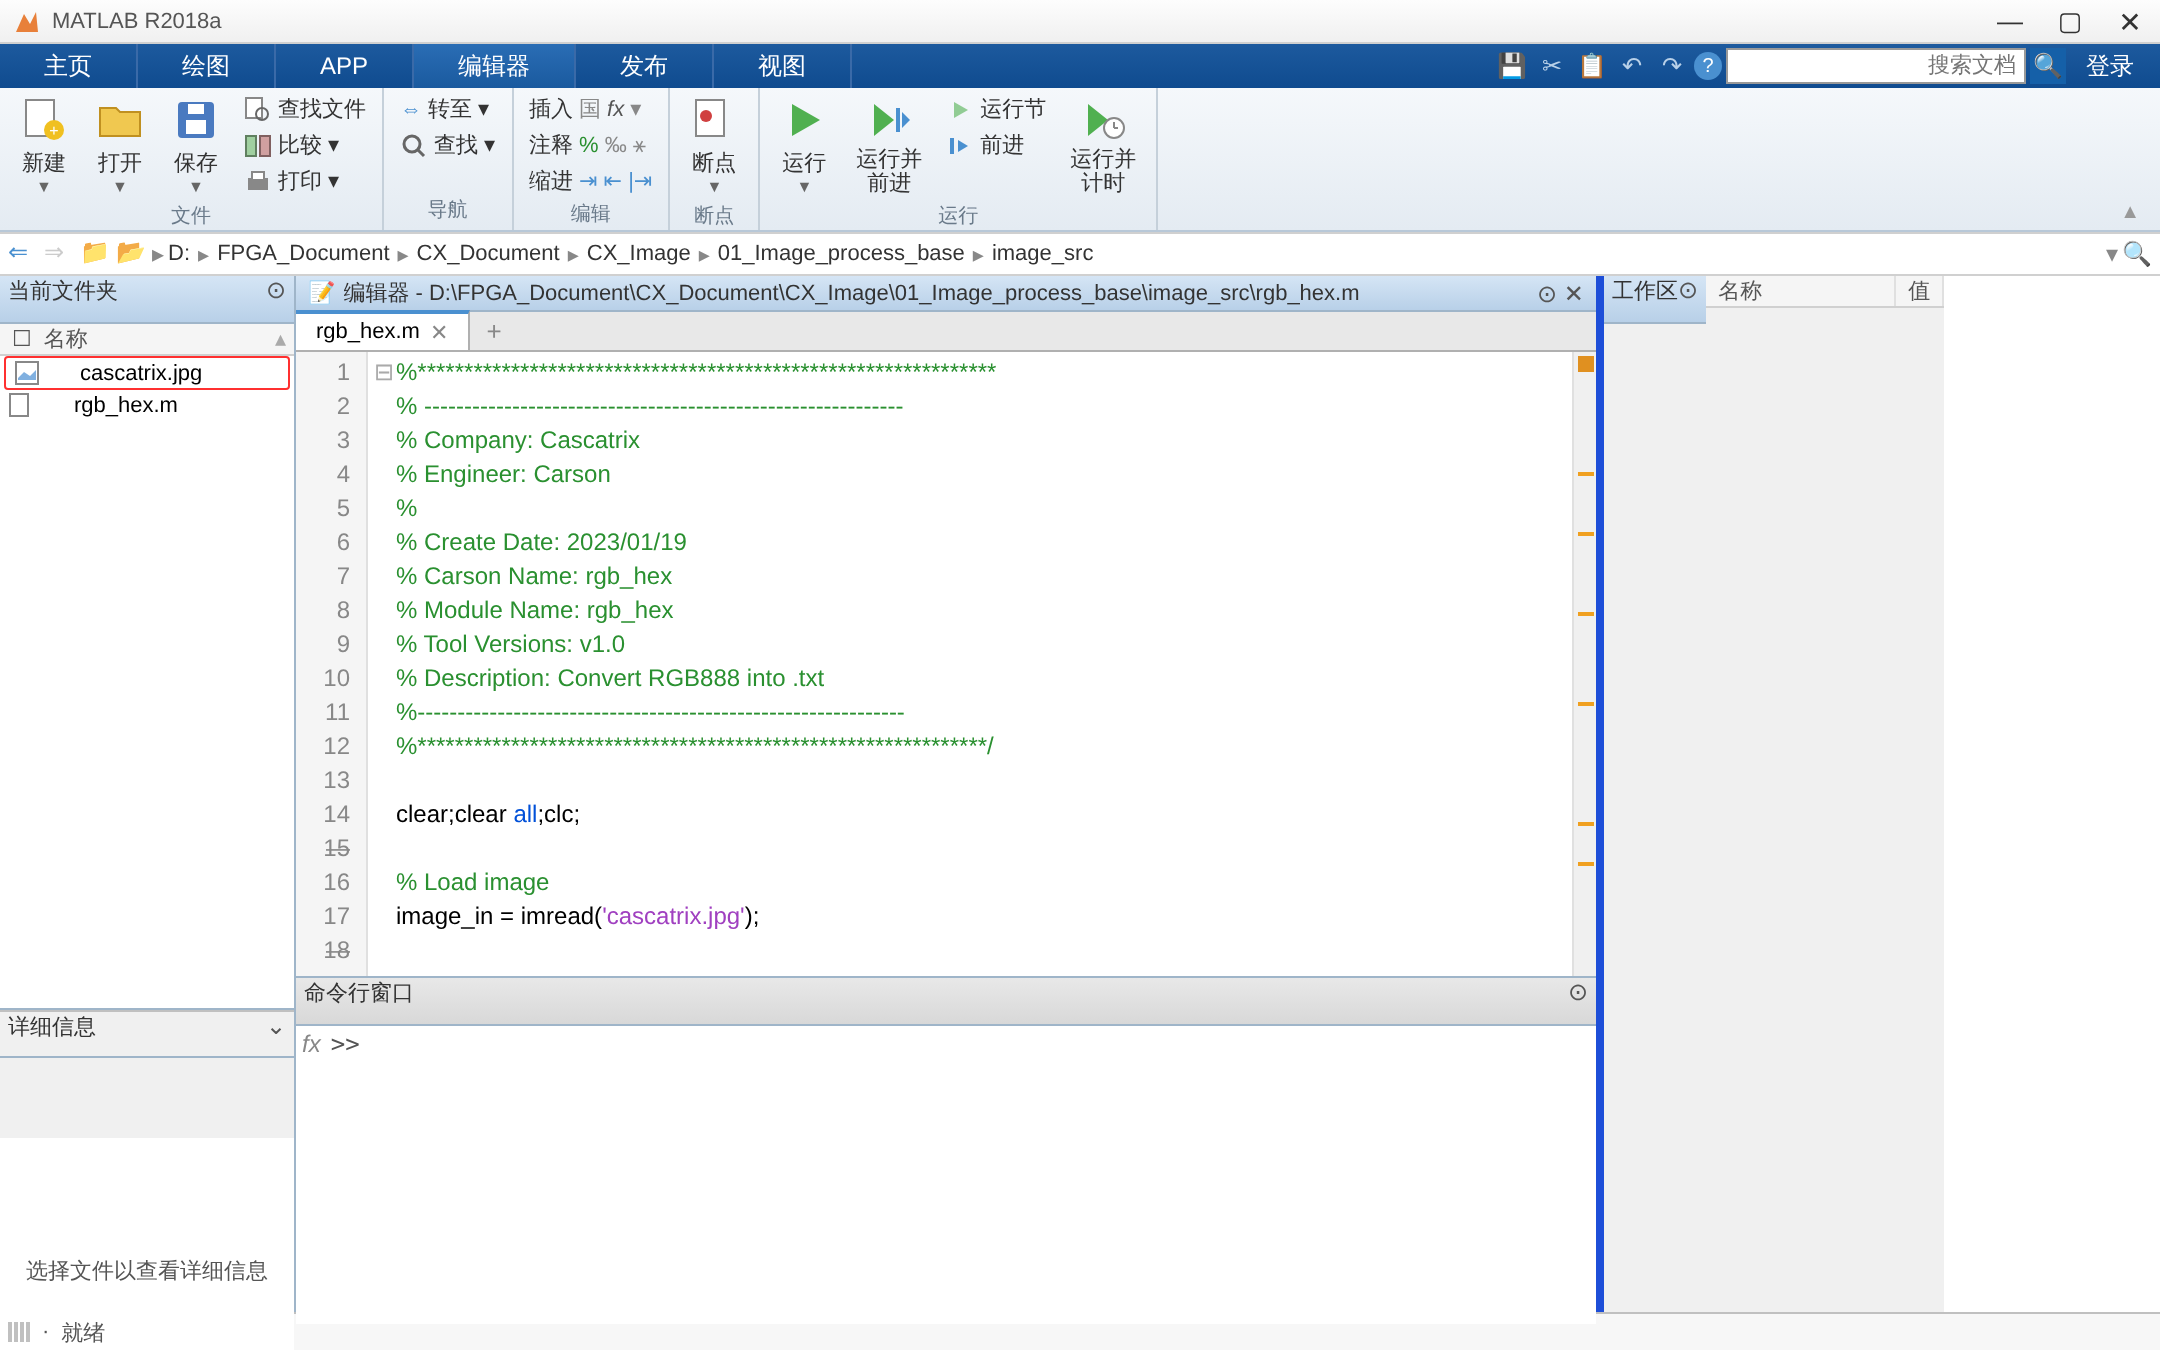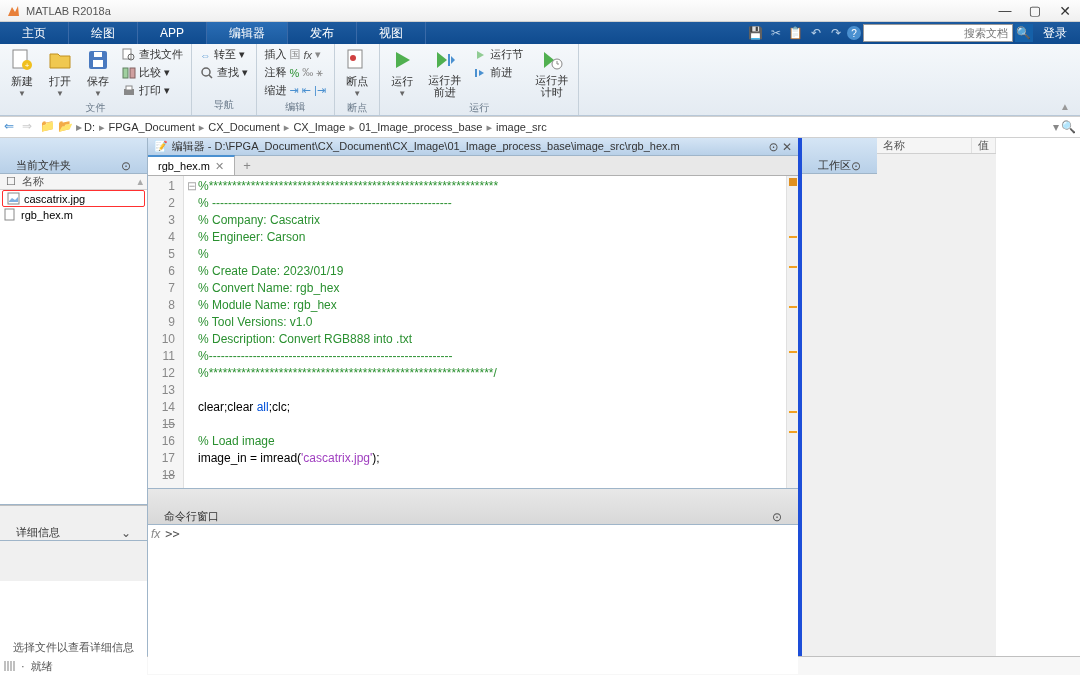--- a/index.html
+++ b/index.html
@@ -34,26 +34,26 @@
     .path-bar { height: 22px; background: #fff; border-top: 1px solid #d0d0d0; border-bottom: 1px solid #d0d0d0; display: flex; align-items: center; padding: 0 4px; gap: 2px; }
     .path-icon { width: 16px; height: 16px; cursor: pointer; }
     .breadcrumb { display: flex; align-items: center; font-size: 11px; color: #333; gap: 4px; }
     .bc-item { cursor: pointer; }
     .bc-sep { color: #888; }
     .path-right { margin-left: auto; display: flex; gap: 2px; }
     
     .main-area { display: flex; height: calc(100% - 22px - 22px - 72px - 22px - 19px); }
     
     .left-panel { width: 148px; display: flex; flex-direction: column; border-right: 1px solid #9fb5c9; }
-    .panel-header { height: 36px; background: linear-gradient(to bottom, #d5e5f5, #b8d0e8); font-size: 11px; color: #333; padding: 0 16px; display: flex; align-items: flex-end; border-bottom: 1px solid #9fb5c9; }
+    .panel-header { height: 24px; background: linear-gradient(to bottom, #d5e5f5, #b8d0e8); font-size: 11px; color: #333; padding: 0 4px; display: flex; align-items: flex-start; border-bottom: 1px solid #9fb5c9; }
     .panel-header .close { margin-left: auto; font-size: 12px; cursor: pointer; color: #555; }
     .file-list-header { height: 16px; border-bottom: 1px solid #d0d0d0; display: flex; align-items: center; font-size: 11px; color: #555; background: #f5f5f5; }
     .file-list-header .col { padding: 0 6px; }
     .file-list { flex: 1; background: #fff; overflow-y: auto; font-size: 11px; }
-    .file-item { display: flex; align-items: center; gap: 4px; padding: 1px 4px; cursor: pointer; }
+    .file-item { display: flex; align-items: center; gap: 20px; padding: 1px 4px; cursor: pointer; }
     .file-item.hl { border: 1px solid #ff3030; border-radius: 2px; margin: 0 2px; }
     .file-icon { width: 13px; height: 13px; }
     .details-panel { height: 152px; border-top: 1px solid #9fb5c9; }
     .details-body { background: #fff; height: calc(100% - 18px); display: flex; align-items: center; justify-content: center; font-size: 11px; color: #555; margin-top: 40px; }
     
     .center-panel { flex: 1; display: flex; flex-direction: column; min-width: 0; }
     .editor-header { height: 18px; background: linear-gradient(to bottom, #d5e5f5, #b8d0e8); font-size: 11px; color: #333; padding: 0 6px; display: flex; align-items: center; border-bottom: 1px solid #9fb5c9; }
     .editor-header .close { margin-left: auto; font-size: 12px; cursor: pointer; color: #555; }
     .file-tabs { height: 20px; background: #e8e8e8; display: flex; border-bottom: 1px solid #b0b0b0; }
     .file-tab { padding: 2px 10px; background: #fff; border-right: 1px solid #b0b0b0; font-size: 11px; display: flex; align-items: center; gap: 5px; cursor: pointer; border-top: 2px solid #4a90d0; margin-top: -1px; }
@@ -368,21 +368,21 @@
           <div class="ln">17 —</div>
           <div class="ln">18</div>
       </div>
       <div class="code">
         <div class="line"><span class="collapse">⊟</span><span class="cmt">%**************************************************************</span></div>
         <div class="line"><span class="cmt">% ------------------------------------------------------------</span></div>
         <div class="line"><span class="cmt">% Company: Cascatrix</span></div>
         <div class="line"><span class="cmt">% Engineer: Carson</span></div>
         <div class="line"><span class="cmt">%</span></div>
         <div class="line"><span class="cmt">% Create Date: 2023/01/19</span></div>
-        <div class="line"><span class="cmt">% Convert Name: rgb_hex</span></div>
+        <div class="line"><span class="cmt">% Carson Name: rgb_hex</span></div>
         <div class="line"><span class="cmt">% Module Name: rgb_hex</span></div>
         <div class="line"><span class="cmt">% Tool Versions: v1.0</span></div>
         <div class="line"><span class="cmt">% Description: Convert RGB888 into .txt</span></div>
         <div class="line"><span class="cmt">%-------------------------------------------------------------</span></div>
         <div class="line"><span class="cmt">%*************************************************************/</span></div>
         <div class="line"></div>
         <div class="line">clear;clear <span class="kw">all</span>;clc;</div>
         <div class="line"></div>
         <div class="line"><span class="cmt">% Load image</span></div>
         <div class="line">image_in = imread(<span class="str">'cascatrix.jpg'</span>);</div>

